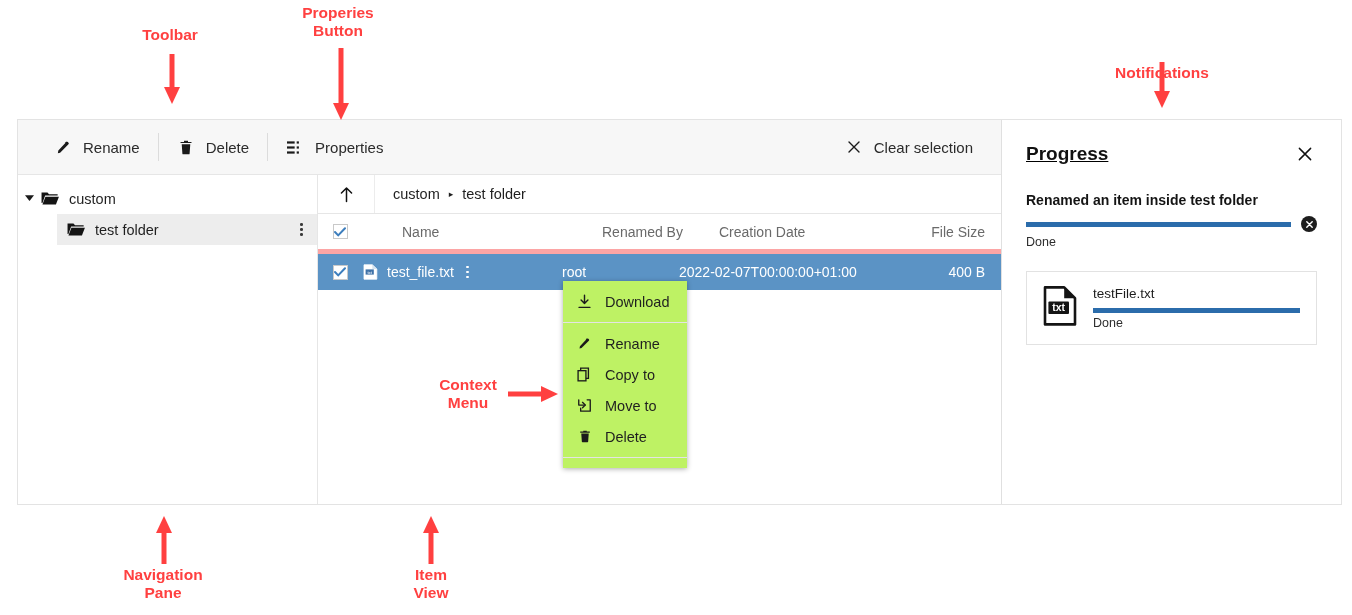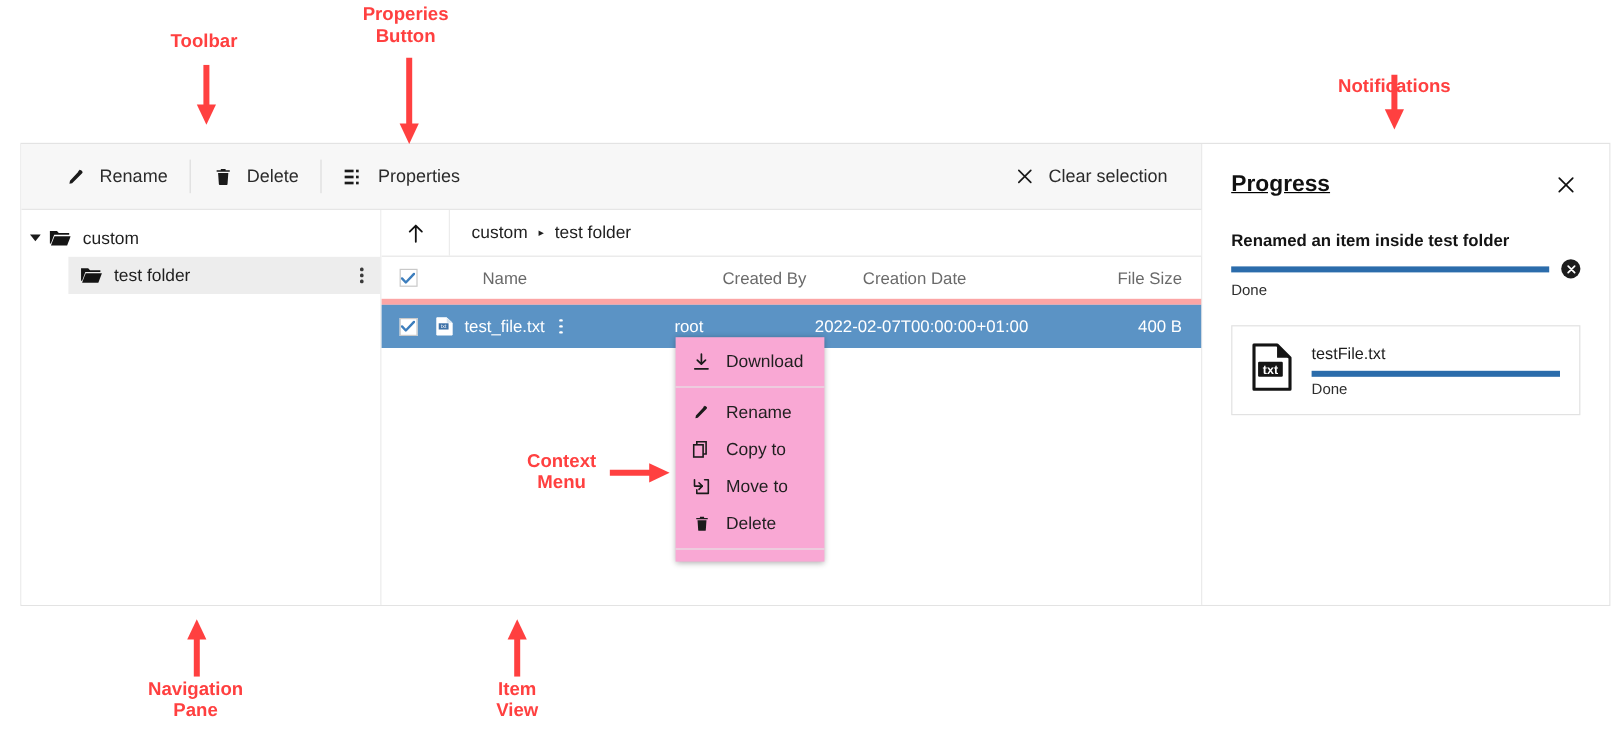--- a/index.html
+++ b/index.html
@@ -243,21 +243,21 @@
     justify-content: center;
   }
   .row-kebab i { background: #ffffff; }
 
   
   .ctx-menu {
     position: absolute;
     left: 563px;
     top: 281px;
     width: 124px;
-    background: #f9a8d4;
+    background: #bef264;
     box-shadow: 0 1px 5px rgba(0,0,0,0.32);
     padding: 5px 0;
     z-index: 40;
   }
   .ctx-item {
     display: flex;
     align-items: center;
     gap: 12px;
     height: 31px;
     padding: 0 13px;
@@ -489,21 +489,21 @@
 
             <div class="tbl-head">
               <span class="c-check">
                 <span class="chk">
                   <svg width="12" height="10" viewBox="0 0 12 10" fill="none" stroke="#3d7ebd" stroke-width="2" stroke-linecap="round" stroke-linejoin="round">
                       <path d="M1 5l3.2 3.4L11 1.2"></path>
                     </svg>
                 </span>
               </span>
               <span class="c-name hdr-name">Name</span>
-              <span class="c-by">Created By</span>
+              <span class="c-by">Renamed By</span>
               <span class="c-date hdr-date">Creation Date</span>
               <span class="c-size">File Size</span>
             </div>
 
             <div class="tbl-row">
               <span class="c-check">
                 <span class="chk">
                   <svg width="12" height="10" viewBox="0 0 12 10" fill="none" stroke="#3d7ebd" stroke-width="2" stroke-linecap="round" stroke-linejoin="round">
                       <path d="M1 5l3.2 3.4L11 1.2"></path>
                     </svg>

